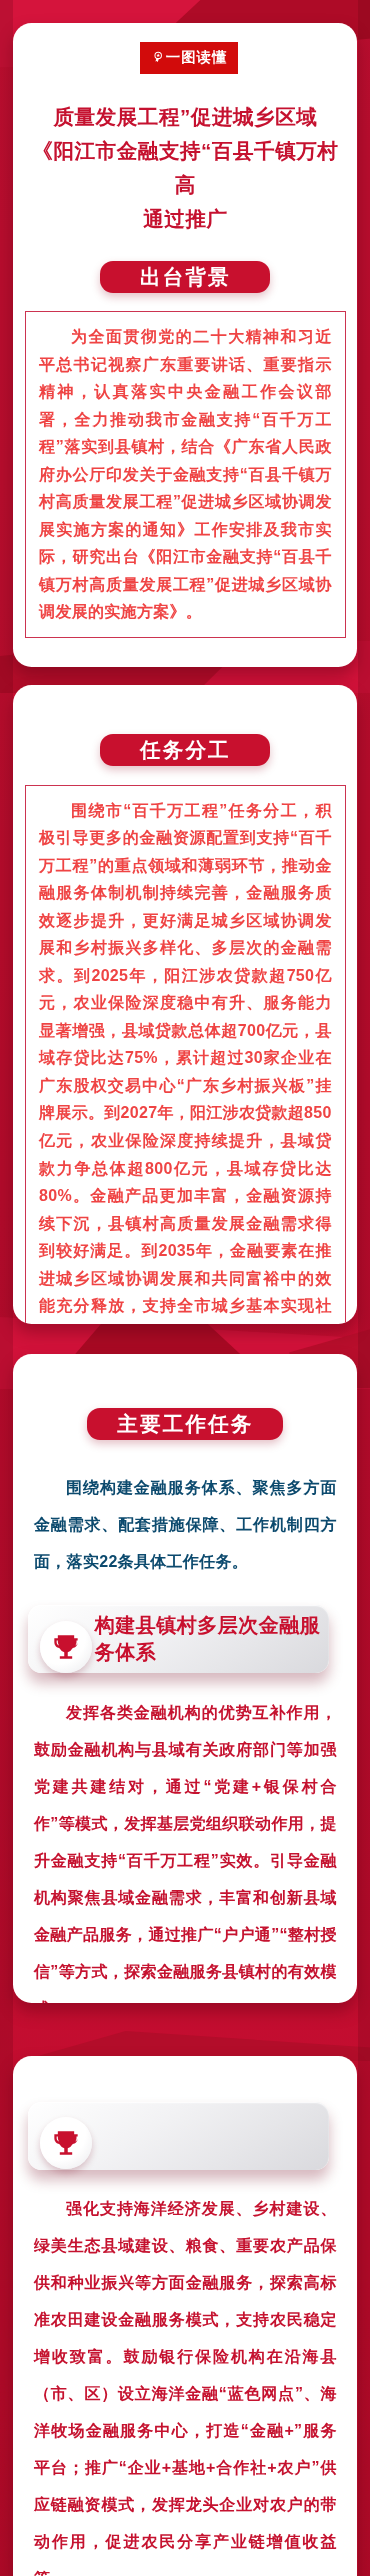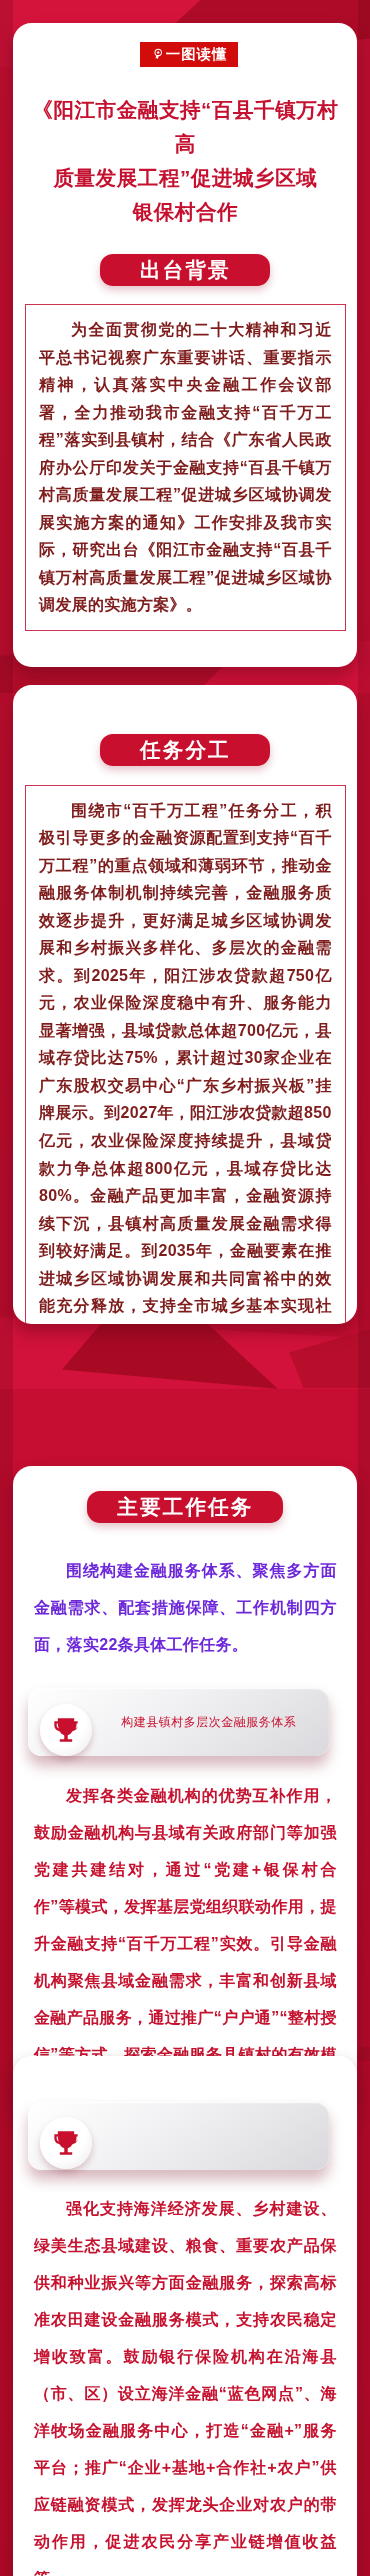--- a/index.html
+++ b/index.html
@@ -9,63 +9,63 @@
     font-family:"Liberation Sans","DejaVu Sans",sans-serif;
   }
   .poly{position:absolute;}
   .side-shade{position:absolute;top:0;bottom:0;width:13.4px;background:rgba(80,0,12,.18);}
   .card{
     position:absolute;left:13.4px;width:344px;background:#ffffff;border-radius:18.5px;
     box-shadow:0 8.2px 15.5px rgba(90,0,18,.38);overflow:hidden;box-sizing:border-box;
   }
   .card1{top:23px;height:644px;padding-top:18.5px;}
   .card2{top:685px;height:639px;padding-top:24px;}
-  .card3{top:1466px;height:649px;}
+  .card3{top:1354px;height:649px;padding-top:29px;}
   .card4{top:2056px;height:577px;padding-top:20.6px;}
   .top-badge{
-    margin:0 0 0 127px;width:98px;height:25px;background:#d20b0b;
+    margin:0 0 0 127px;width:98px;height:32px;background:#d20b0b;
     display:flex;align-items:center;justify-content:center;gap:0;
   }
   .top-badge span{color:#ffffff;font-size:14.4px;font-weight:700;letter-spacing:1px;}
   .top-badge svg{width:14.4px;height:14.4px;display:block;}
   .main-title{margin:26px 15.5px 0;text-align:center;color:#c5112f;font-weight:700;}
   .main-title span{display:block;font-size:20.6px;line-height:34px;letter-spacing:0.5px;}
   .sec-btn{
     margin:25px auto 0;width:fit-content;min-width:170px;height:32px;padding:0 30px;
     background:#c8102e;border-radius:13px;display:flex;align-items:center;justify-content:center;
     box-shadow:0 4.1px 8.2px rgba(150,10,35,.25);box-sizing:border-box;
   }
   .sec-btn span{color:#ffffff;font-size:20.6px;font-weight:700;letter-spacing:2.1px;}
   .textbox{
     margin:18.5px 11.3px 0;border:1px solid #cc3350;padding:11.3px 13.4px;box-sizing:border-box;
   }
   .body-text{
-    margin:0;color:#7f1d1d;font-size:16px;font-weight:700;line-height:1.72;
+    margin:0;color:#ef4444;font-size:16px;font-weight:700;line-height:1.72;
     text-align:justify;text-indent:2em;letter-spacing:0.3px;
   }
   .intro{
-    margin:29px 20.6px 0;color:#6d28d9;font-size:16px;font-weight:700;line-height:37px;
+    margin:29px 20.6px 0;color:#0c4a6e;font-size:16px;font-weight:700;line-height:37px;
     text-align:justify;text-indent:2em;letter-spacing:0.3px;
   }
   .task-badge{
     position:relative;margin:25px 0 0 14.4px;width:301px;height:68px;border-radius:13.4px;
     background:linear-gradient(145deg,#ffffff 0%,#f2f2f4 40%,#e6e6e9 70%,#d9d9dd 100%);
     box-shadow:0 9.3px 13.4px rgba(110,5,25,.28),inset 0 1px 1.5px #ffffff;
   }
   .trophy-circle{
     position:absolute;left:12.4px;top:15.5px;width:52px;height:52px;border-radius:50%;
     background:radial-gradient(circle at 35% 30%,#ffffff 55%,#e9e9ec 100%);
     box-shadow:0 4.1px 7.2px rgba(120,10,30,.22);
     display:flex;align-items:center;justify-content:center;
   }
   .trophy-circle svg{width:28px;height:28px;display:block;}
   .task-title{
     position:absolute;left:67px;right:6.2px;top:0;bottom:0;
     display:flex;align-items:center;justify-content:center;
-    color:#c8102e;font-size:12px;font-weight:400;letter-spacing:0.5px;
+    color:#c8102e;font-size:20px;font-weight:700;letter-spacing:0.5px;
   }
   .task-body{
     margin:20.6px 20.6px 0;color:#c5122f;font-size:16px;font-weight:700;line-height:37px;
     text-align:justify;text-indent:2em;letter-spacing:0.3px;
   }
 </style>
 </head>
 <body>
 
 <div class="poly" style="left:0;top:0;width:371px;height:67px;background:#d5143c;clip-path:polygon(0 0,58% 0,30% 100%,0 100%);"></div>
@@ -83,23 +83,23 @@
 <section class="card card1">
   <div class="top-badge">
     <svg viewBox="0 0 24 24" aria-hidden="true">
       <circle cx="12" cy="9" r="5.4" fill="none" stroke="#ffffff" stroke-width="1.7"></circle>
       <polygon points="12,6 12.9,8 15,8.2 13.4,9.6 13.9,11.7 12,10.5 10.1,11.7 10.6,9.6 9,8.2 11.1,8" fill="#ffffff"></polygon>
       <path d="M9.2 13.2 L7.4 19.2 L9.9 18.2 L11.2 20.6 L13 14.6 Z" fill="#ffffff"></path>
     </svg>
     <span>一图读懂</span>
   </div>
   <h1 class="main-title">
+    <span>质量发展工程”促进城乡区域</span>
     <span>《阳江市金融支持“百县千镇万村高</span>
-    <span>质量发展工程”促进城乡区域</span>
-    <span>银保村合作</span>
+    <span>通过推广</span>
   </h1>
   <div class="sec-btn">
     <span>出台背景</span>
   </div>
   <div class="textbox">
     <p class="body-text">为全面贯彻党的二十大精神和习近平总书记视察广东重要讲话、重要指示精神，认真落实中央金融工作会议部署，全力推动我市金融支持“百千万工程”落实到县镇村，结合《广东省人民政府办公厅印发关于金融支持“百县千镇万村高质量发展工程”促进城乡区域协调发展实施方案的通知》工作安排及我市实际，研究出台《阳江市金融支持“百县千镇万村高质量发展工程”促进城乡区域协调发展的实施方案》。</p>
   </div>
 </section>
 
 <section class="card card2">

